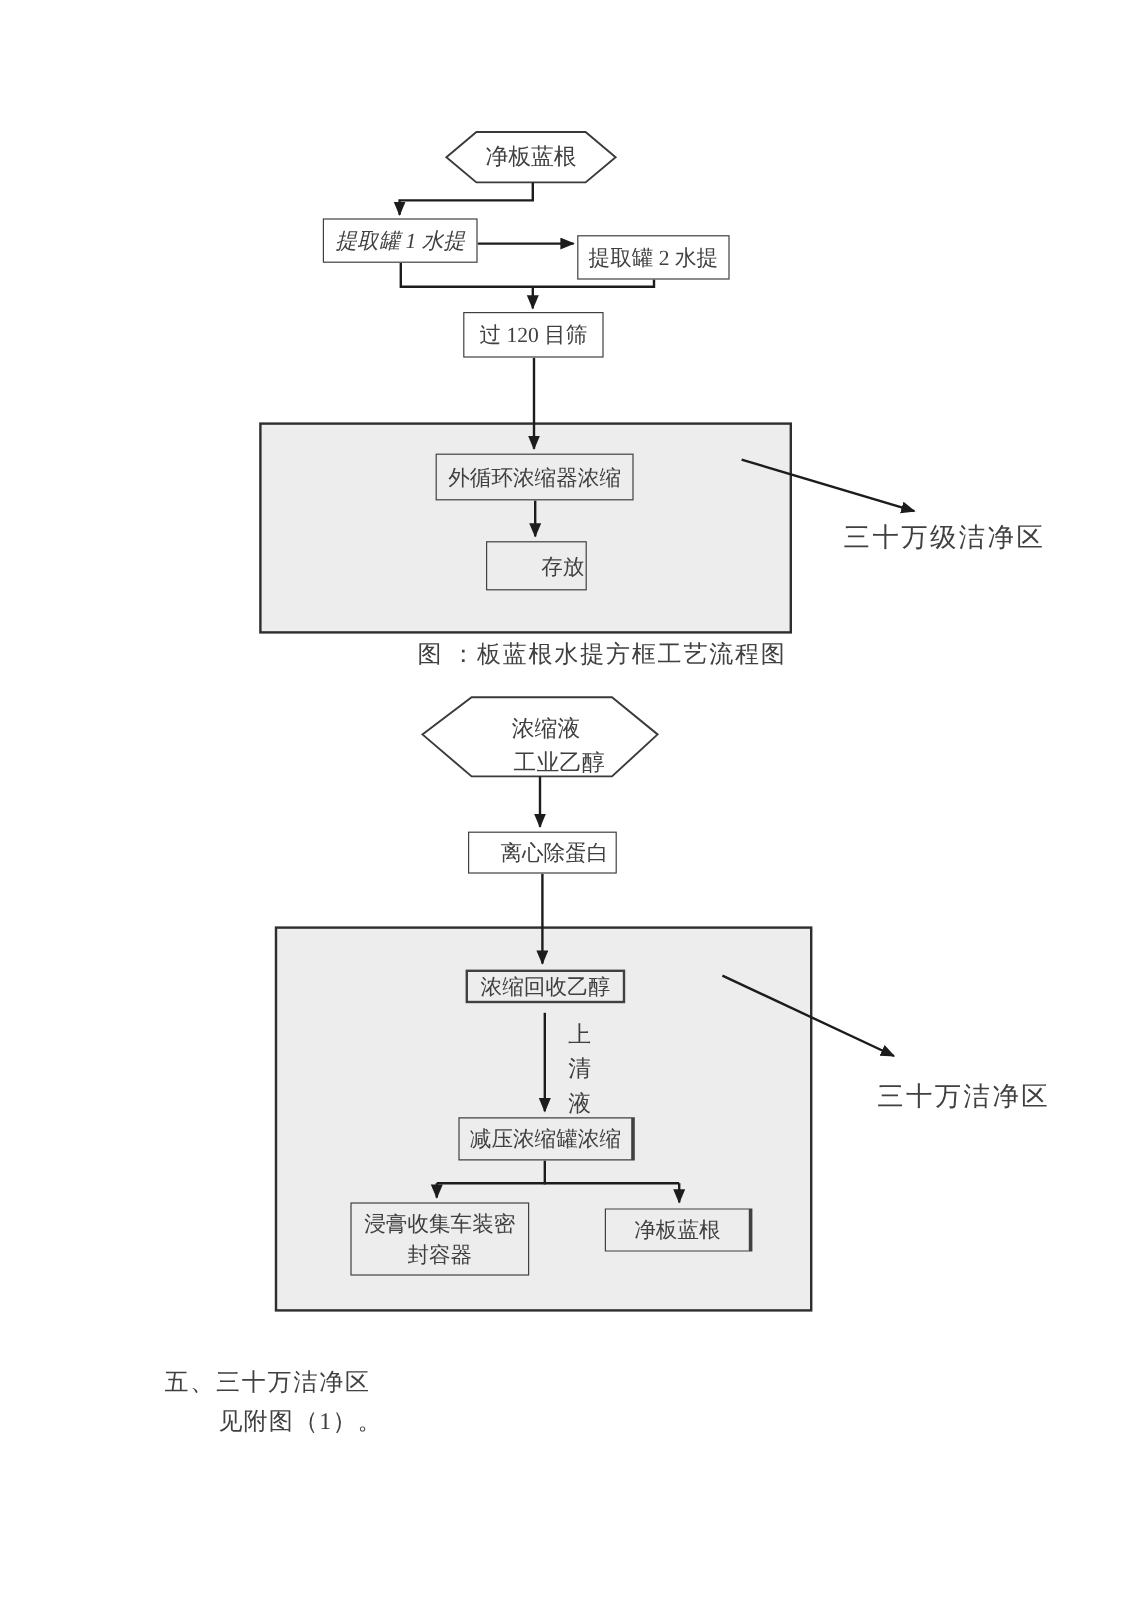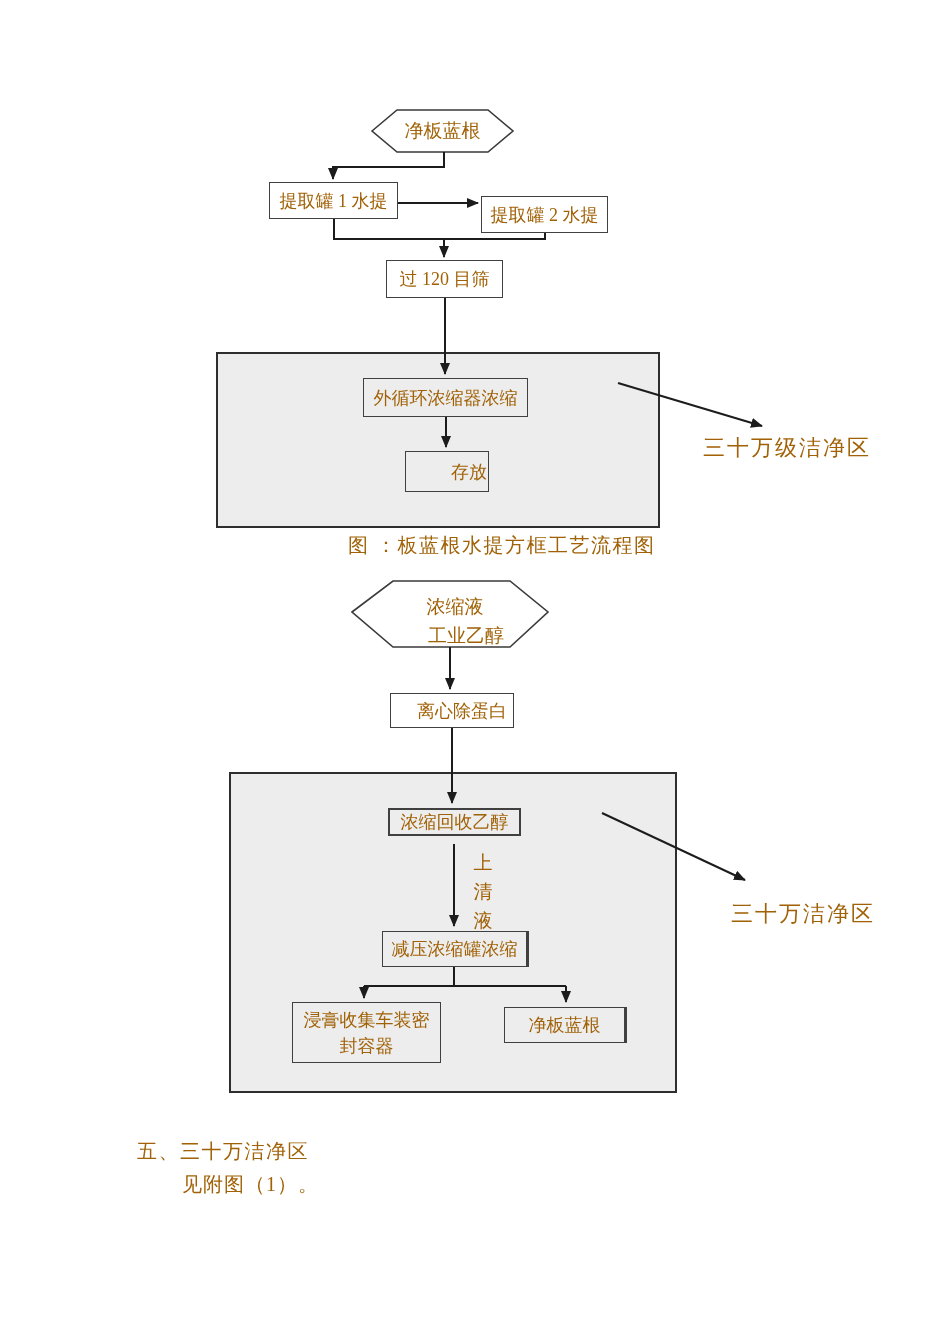--- a/index.html
+++ b/index.html
@@ -3,21 +3,21 @@
 <meta charset="utf-8">
 <style>
   html,body{margin:0;padding:0;}
   body{background:#888;}
   .page{
     position:relative;
     width:950px;height:1344px;
     margin:0 auto;
     background:#ffffff;
     font-family:"Liberation Serif","DejaVu Serif",serif;
-    color:#a16207;
+    color:#404040;
     overflow:hidden;
   }
   .region{
     position:absolute;
     background:#ededed;
     border:2px solid #2e2e2e;
     box-sizing:border-box;
     z-index:1;
   }
   #region1{left:216px;top:352px;width:444px;height:176px;}
@@ -29,21 +29,21 @@
     position:absolute;
     display:flex;align-items:center;justify-content:center;
     border:1.4px solid #404040;
     box-sizing:border-box;
     font-size:18px;
     white-space:nowrap;
     z-index:3;
   }
   .box.white{background:#ffffff;}
   .box.gray{background:#ededed;}
-  #b-extract1{left:269px;top:182px;width:129px;height:37px;}
+  #b-extract1{left:269px;top:182px;width:129px;height:37px;font-style:italic;}
   #b-extract2{left:481px;top:196px;width:127px;height:37px;}
   #b-sieve{left:386px;top:260px;width:117px;height:38px;}
   #b-concentrator{left:363px;top:378px;width:165px;height:39px;}
   #b-storage{left:405px;top:451px;width:84px;height:41px;padding-left:44px;}
   #b-centrifuge{left:390px;top:693px;width:124px;height:35px;padding-left:20px;}
   #b-recover{left:388px;top:808px;width:133px;height:28px;border-width:2px;}
   #b-vacuum{left:382px;top:931px;width:147px;height:36px;border-right-width:3px;}
   #b-collect{left:292px;top:1002px;width:149px;height:61px;flex-direction:column;line-height:26px;}
   #b-cold{left:504px;top:1007px;width:123px;height:36px;border-right-width:3px;}
   .hex-label{

